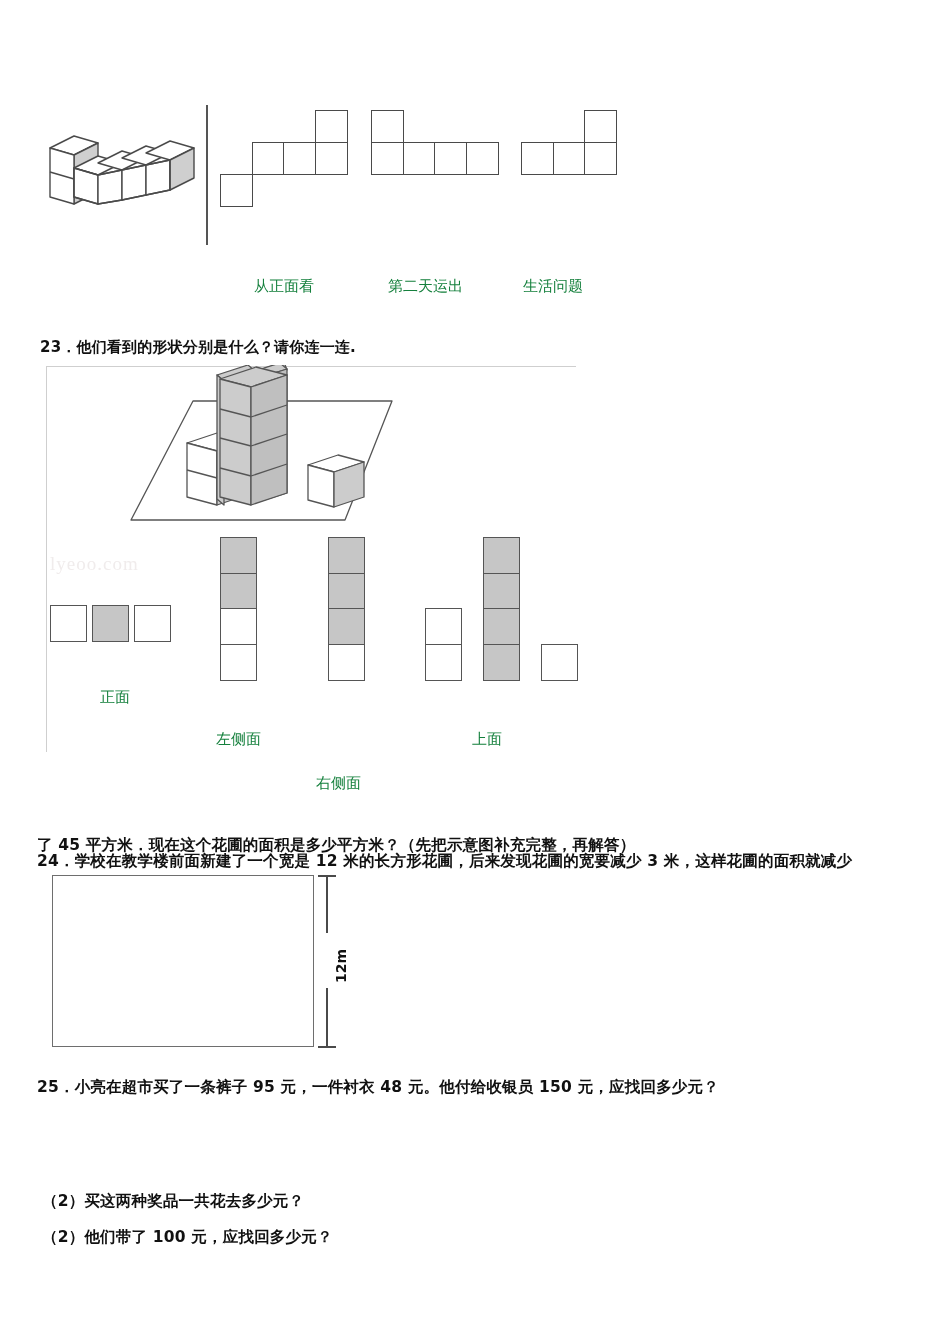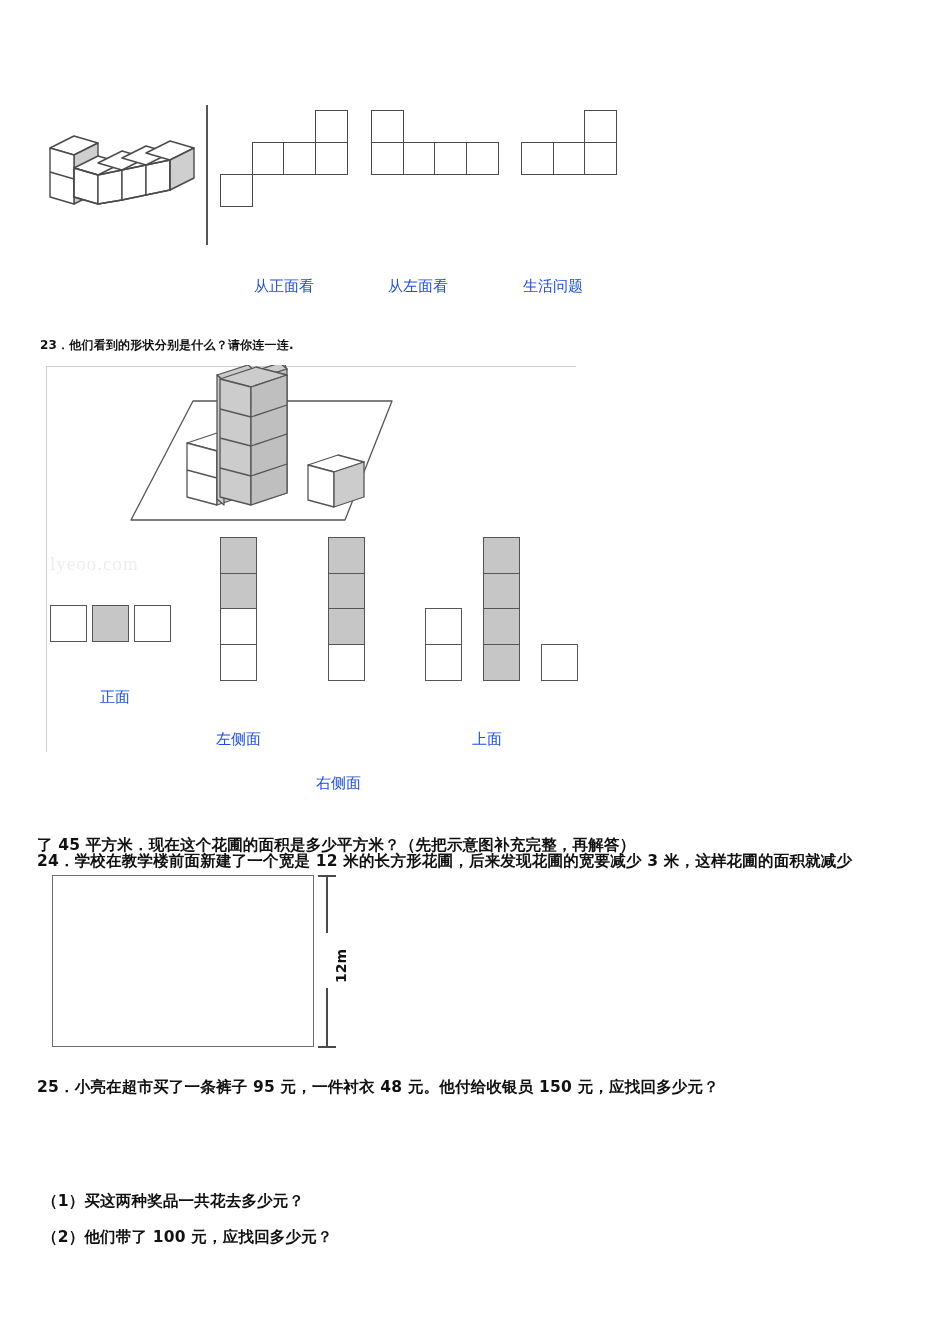--- a/index.html
+++ b/index.html
@@ -29,21 +29,21 @@
     line-height: 1.2;
     letter-spacing: 0.2px;
     color: #111;
   }
   .txt.cn { font-family: "DejaVu Sans", "Liberation Sans", sans-serif; font-weight: 600; }
   .label-cn {
     position: absolute;
     white-space: nowrap;
     font-family: "DejaVu Sans", "Liberation Sans", sans-serif;
     font-size: 15px;
-    color: #1d4ed8;
+    color: #15803d;
   }
 
   
   .fig-top { position: absolute; left: 0; top: 0; }
 
   
   .vrule {
     position: absolute;
     background: #555;
   }
@@ -144,24 +144,24 @@
   </div>
 
   <div class="sqgrid" style="left:521px; top:110px; width:140px; height:100px;">
     <div class="sq thin" style="left:0px;   top:32px; width:33px; height:33px;"></div>
     <div class="sq thin" style="left:31.5px;top:32px; width:33px; height:33px;"></div>
     <div class="sq thin" style="left:63px;  top:32px; width:33px; height:33px;"></div>
     <div class="sq thin" style="left:63px;  top:0px;  width:33px; height:33px;"></div>
   </div>
 
   <div class="label-cn" style="left:254px; top:277px;">从正面看</div>
-  <div class="label-cn" style="left:388px; top:277px;">从左面看</div>
+  <div class="label-cn" style="left:388px; top:277px;">第二天运出</div>
   <div class="label-cn" style="left:523px; top:277px;">生活问题</div>
 
-  <div class="txt cn" style="left:40px; top:338px; font-size:12px;">23．他们看到的形状分别是什么？请你连一连.</div>
+  <div class="txt cn" style="left:40px; top:338px; font-size:15px;">23．他们看到的形状分别是什么？请你连一连.</div>
 
   <div class="qbox" style="left:46px; top:366px; width:530px; height:386px;"></div>
 
   <div class="watermark" style="left:50px; top:553px;">lyeoo.com</div>
 
   <svg width="320" height="165" style="position:absolute; left:115px; top:365px;">
     <g stroke="#555555" stroke-width="1.3" stroke-linejoin="round" fill="none">
 
       <polygon points="78,36 277,36 230,155 16,155" fill="#ffffff"></polygon>
     </g>
@@ -252,16 +252,16 @@
 
   <div class="dim-line" style="left:318px; top:875px; width:18px; height:1.6px;"></div>
   <div class="dim-line" style="left:318px; top:1046px; width:18px; height:1.6px;"></div>
   <div class="dim-line" style="left:326px; top:875px; width:1.6px; height:58px;"></div>
   <div class="dim-line" style="left:326px; top:988px; width:1.6px; height:59px;"></div>
   <div class="dim-text" style="left:333px; top:983px;">12m</div>
 
   <div class="txt cn" style="left:37px; top:1078px;">25．小亮在超市买了一条裤子 95 元，一件衬衣 48 元。他付给收银员 150 元，应找回多少元？</div>
 
 
-  <div class="txt cn" style="left:42px; top:1192px;">（1）买这两种奖品一共花去多少元？</div>
+  <div class="txt cn" style="left:42px; top:1192px;">（2）买这两种奖品一共花去多少元？</div>
   <div class="txt cn" style="left:42px; top:1228px;">（2）他们带了 100 元，应找回多少元？</div>
 
 </div>
 
 </body></html>

